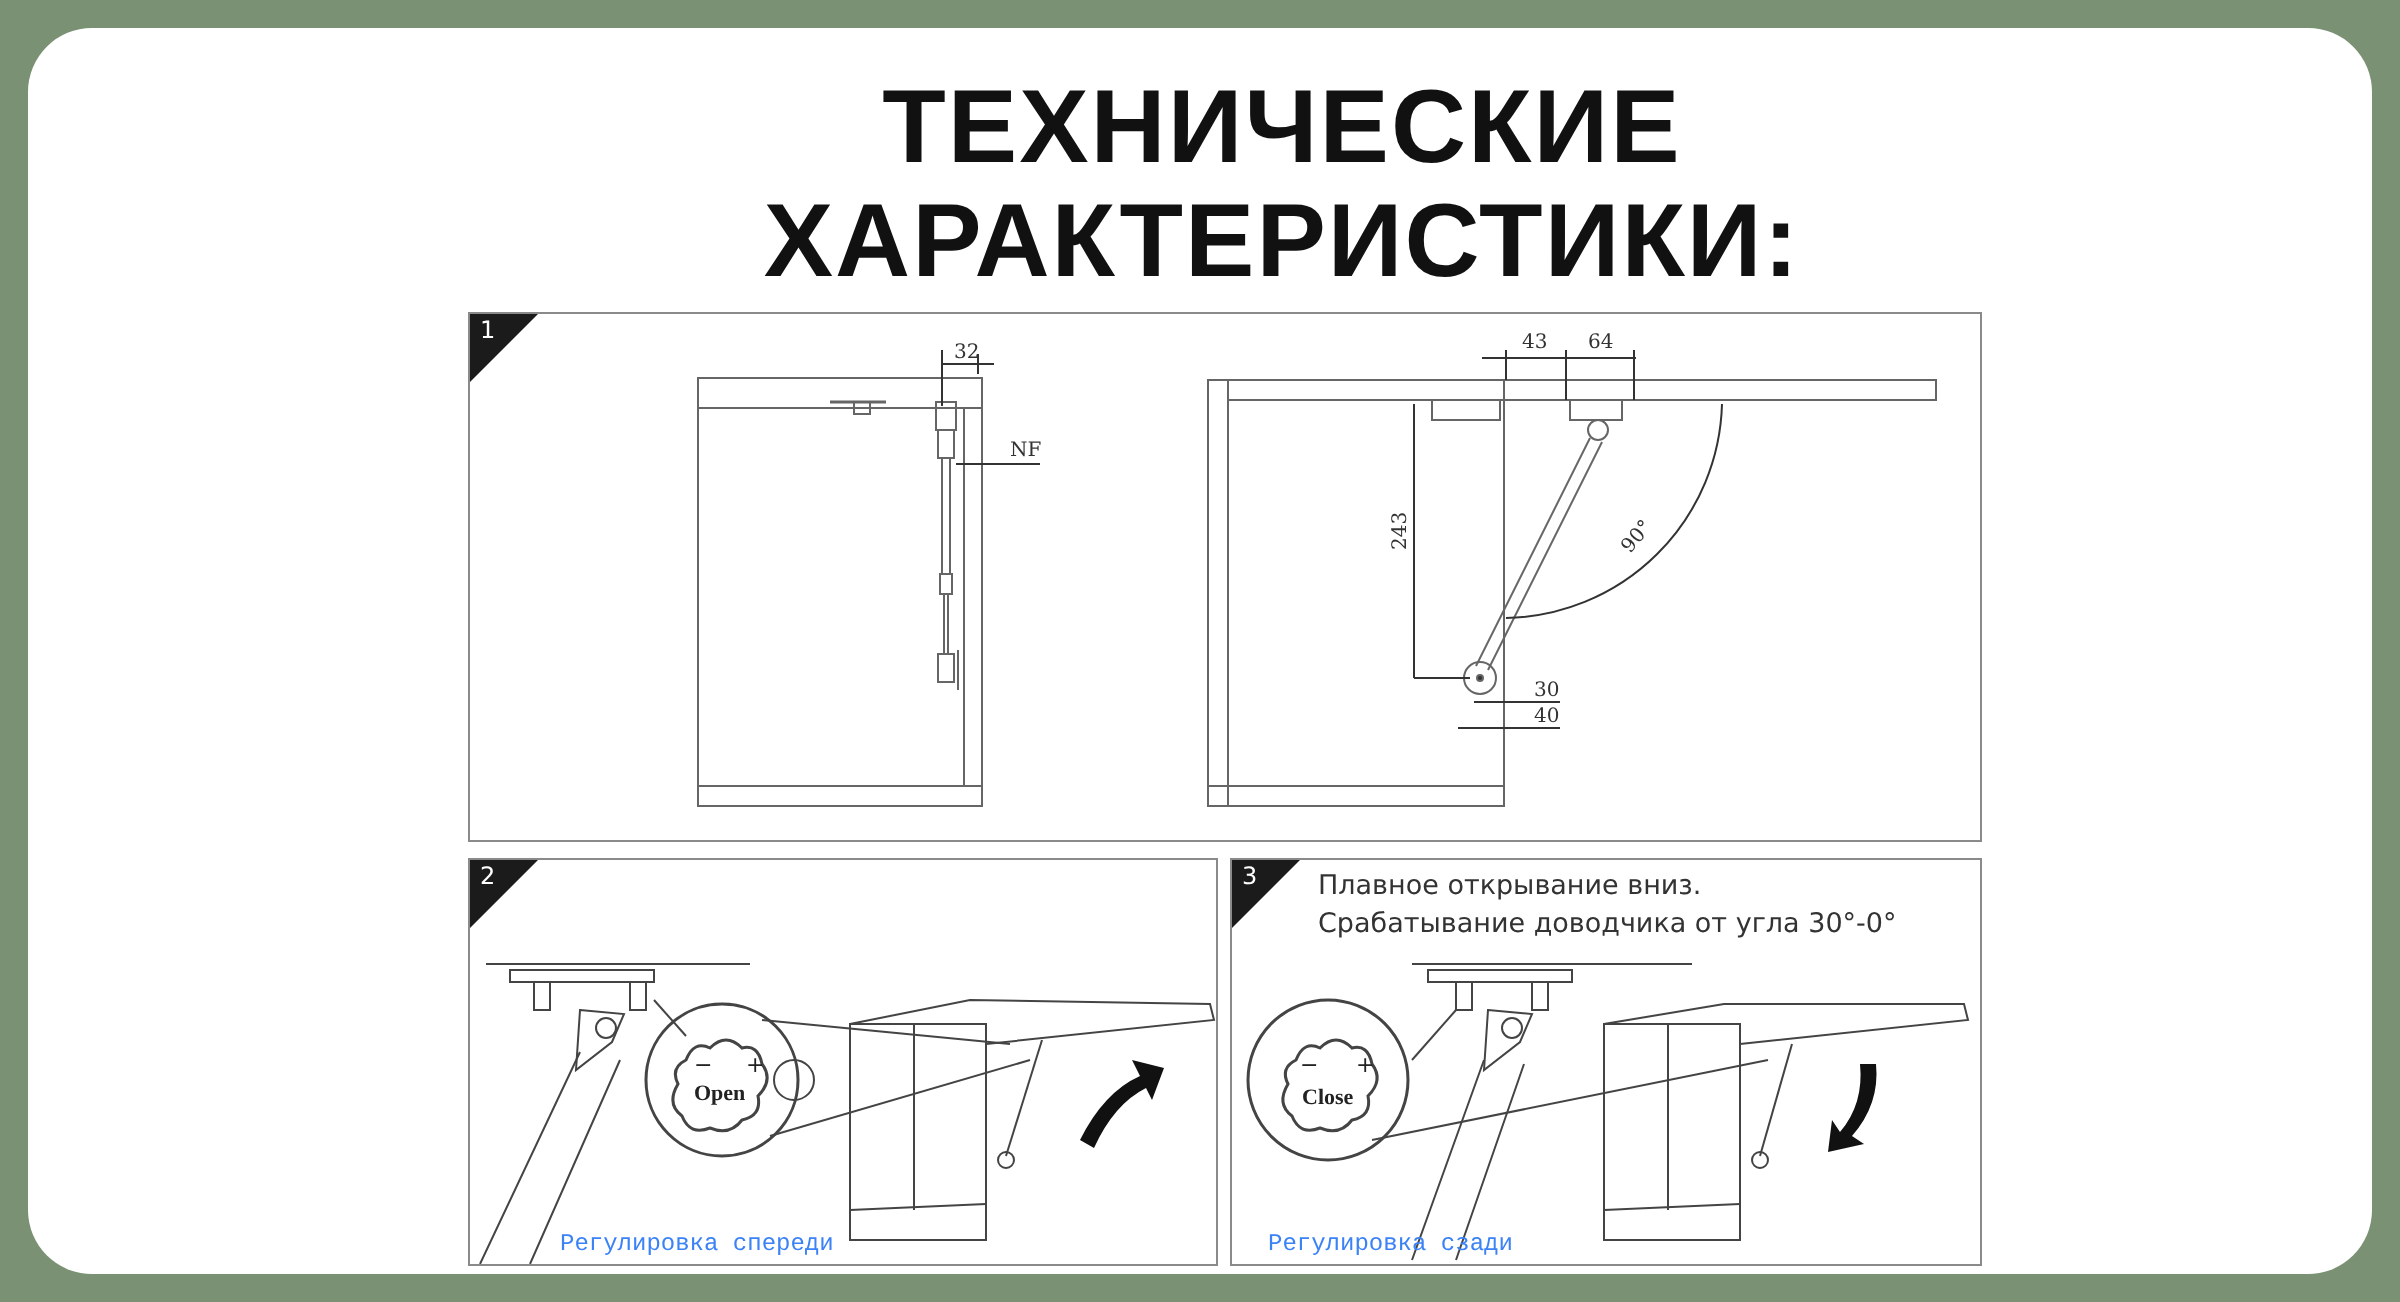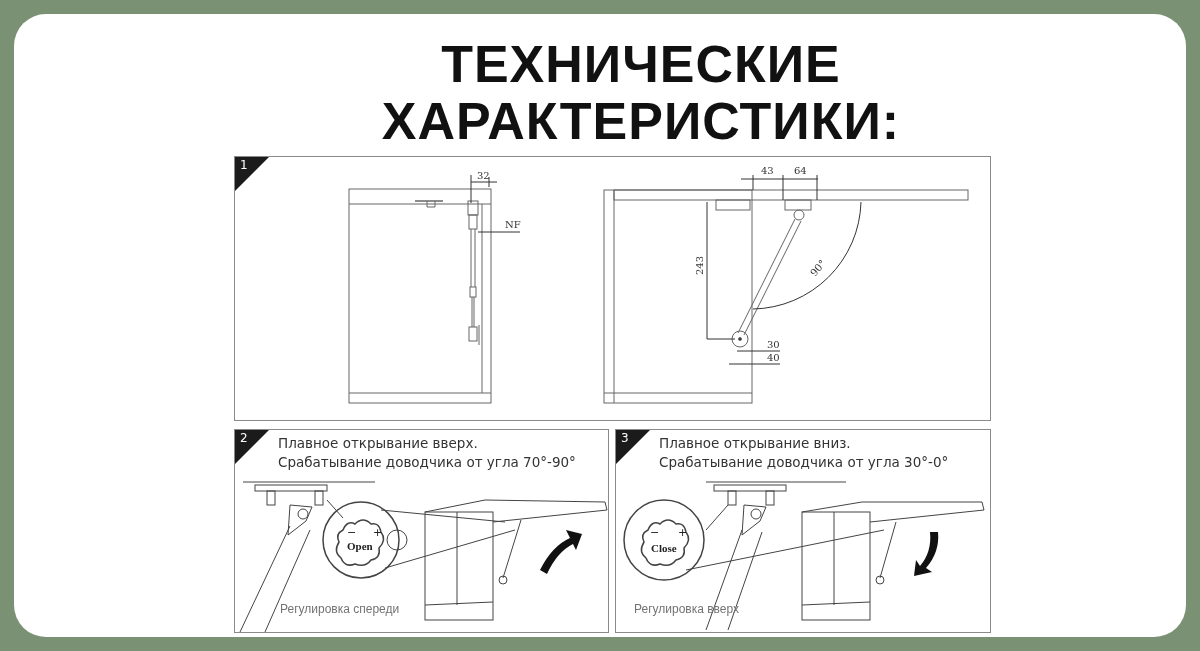--- a/index.html
+++ b/index.html
@@ -6,21 +6,21 @@
   body{width:1200px;height:651px;background:#7a9174;position:relative;overflow:hidden;font-family:"DejaVu Sans","Liberation Sans",sans-serif;}
   .card{position:absolute;left:14px;top:14px;width:1172px;height:623px;background:#fff;border-radius:32px;}
   .title{position:absolute;left:0;top:36px;width:1282px;text-align:center;font-family:"Liberation Sans",sans-serif;font-weight:bold;font-size:52px;line-height:57px;color:#111;letter-spacing:1px;}
   .panel{position:absolute;border:1px solid #8a8a8a;background:#fff;overflow:hidden;}
   .p1{left:234px;top:156px;width:755px;height:263px;}
   .p2{left:234px;top:429px;width:373px;height:202px;}
   .p3{left:615px;top:429px;width:374px;height:202px;}
   .badge{position:absolute;left:0;top:0;width:0;height:0;border-top:34px solid #1b1b1b;border-right:34px solid transparent;}
   .badge-num{position:absolute;left:5px;top:1px;color:#fff;font-size:12px;font-family:"DejaVu Sans",sans-serif;}
   .ptext{position:absolute;left:43px;top:4px;font-size:13.5px;line-height:19px;color:#333;font-family:"DejaVu Sans",sans-serif;}
-  .caption{position:absolute;font-size:12px;color:#737373;font-family:Liberation Sans, sans-serif;}
+  .caption{position:absolute;font-size:12px;color:#3b82f6;font-family:Liberation Mono, monospace;margin-top:13px;}
   svg{position:absolute;left:0;top:0;}
   .dim{font-family:"DejaVu Serif",serif;font-size:10px;fill:#333;}
 </style>
 </head>
 <body>
 
 <div class="card"></div>
 
 <div class="title">
   <div>ТЕХНИЧЕСКИЕ</div>
@@ -112,24 +112,20 @@
     <rect x="190" y="82" width="68" height="108"></rect>
     <path d="M190 82 L250 70 L370 72 L372 80 L258 92"></path>
     <line x1="222" y1="82" x2="222" y2="175"></line>
     <path d="M190 175 L258 172"></path>
     <line x1="286" y1="90" x2="268" y2="148"></line>
     <circle cx="268" cy="150" r="4"></circle>
     <path d="M305 140 q12 -24 30 -32 l-4 -8 l16 4 l-6 16 l-3 -6 q-16 8 -26 30 z" fill="#111" stroke="none"></path>
   </svg>
   <div class="badge"></div>
   <div class="badge-num">2</div>
-  <div class="ptext">
-    <div>Плавное открывание вверх.</div>
-    <div>Срабатывание доводчика от угла 70°-90°</div>
-  </div>
   <div class="caption" style="left:45px;top:172px;">Регулировка спереди</div>
 </div>
 
 <div class="panel p3">
   <svg width="374" height="202" stroke="#444" fill="none" stroke-width="1">
     <line x1="90" y1="52" x2="230" y2="52"></line>
     <rect x="98" y="55" width="72" height="6"></rect>
     <rect x="112" y="61" width="8" height="14"></rect>
     <rect x="150" y="61" width="8" height="14"></rect>
     <path d="M128 75 l22 2 l-6 14 l-18 14 z"></path>
@@ -149,14 +145,14 @@
     <line x1="280" y1="92" x2="264" y2="148"></line>
     <circle cx="264" cy="150" r="4"></circle>
     <path d="M322 102 q2 20 -12 36 l6 4 l-18 4 l2 -16 l4 6 q12 -14 10 -34 z" fill="#111" stroke="none"></path>
   </svg>
   <div class="badge"></div>
   <div class="badge-num">3</div>
   <div class="ptext">
     <div>Плавное открывание вниз.</div>
     <div>Срабатывание доводчика от угла 30°-0°</div>
   </div>
-  <div class="caption" style="left:18px;top:172px;">Регулировка вверх</div>
+  <div class="caption" style="left:18px;top:172px;">Регулировка сзади</div>
 </div>
 
 </body></html>

